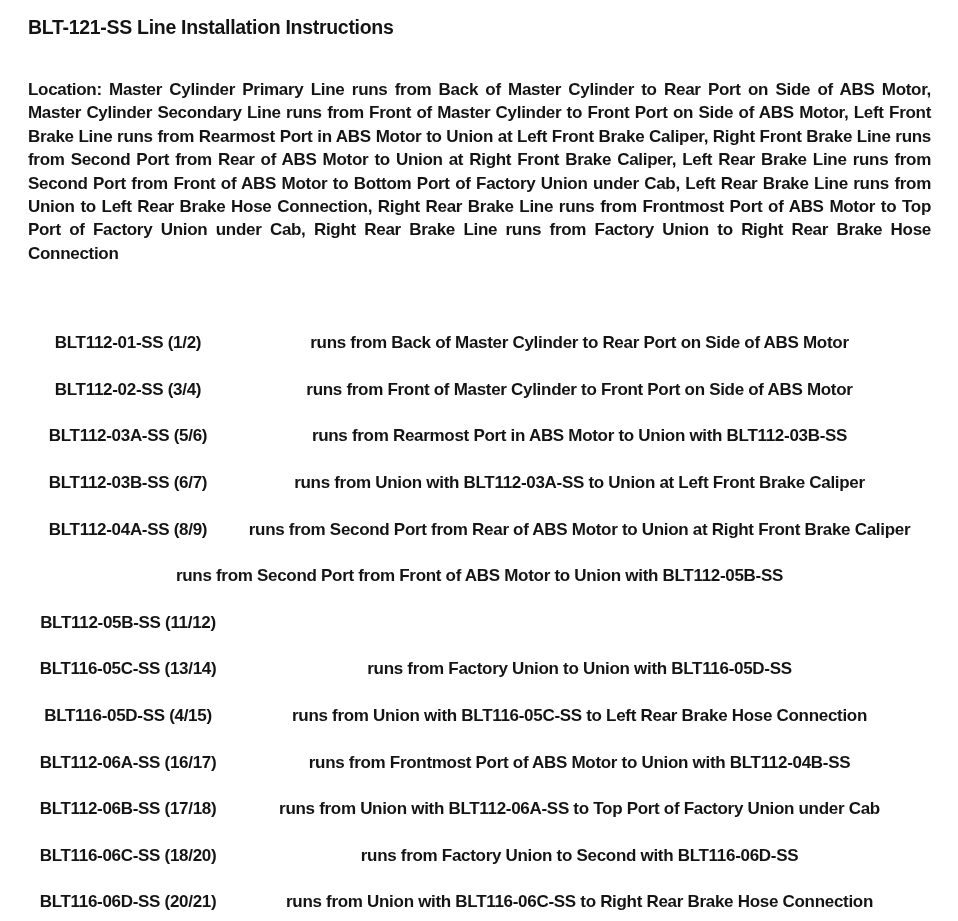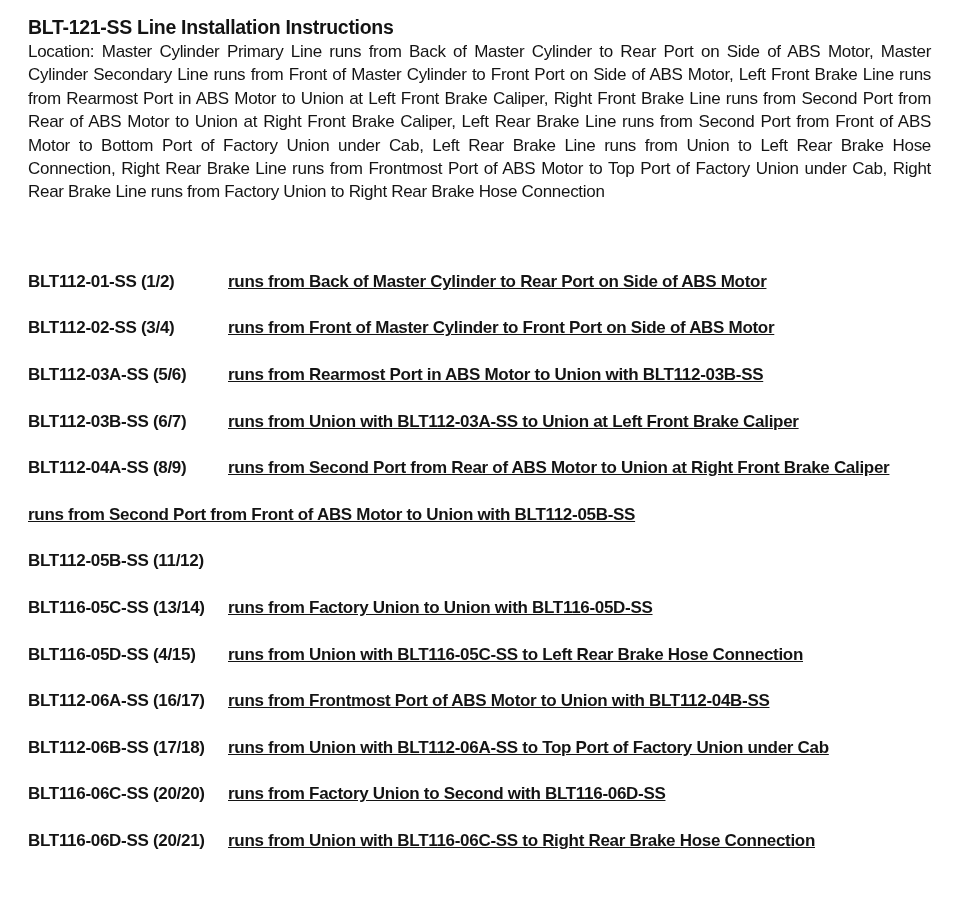--- a/index.html
+++ b/index.html
@@ -17,47 +17,48 @@
     padding: 14px 27px 0 28px;
     background: #ffffff;
   }
   .title {
     font-size: 19.5px;
     font-weight: bold;
     letter-spacing: -0.3px;
     line-height: 26px;
   }
   .location {
+    margin-top: 38px;
     font-size: 17px;
-    font-weight: normal;
+    font-weight: bold;
     letter-spacing: -0.3px;
     line-height: 23.4px;
     text-align: justify;
   }
   .lines {
     margin-top: 66px;
   }
   .row {
     display: flex;
     align-items: baseline;
     line-height: 24px;
     margin-bottom: 22.6px;
     font-size: 17px;
     font-weight: bold;
     letter-spacing: -0.3px;
+    text-align: center;
   }
   .row:last-child { margin-bottom: 0; }
   .code {
     flex: 0 0 200px;
     white-space: nowrap;
   }
   .desc {
     flex: 1;
     white-space: nowrap;
-    text-decoration: underline;
   }
 </style>
 </head>
 <body>
 
 <div class="page">
   <h1 class="title">BLT-121-SS Line Installation Instructions</h1>
   <p class="location">Location: Master Cylinder Primary Line runs from Back of Master Cylinder to Rear Port on Side of ABS Motor, Master Cylinder Secondary Line runs from Front of Master Cylinder to Front Port on Side of ABS Motor, Left Front Brake Line runs from Rearmost Port in ABS Motor to Union at Left Front Brake Caliper, Right Front Brake Line runs from Second Port from Rear of ABS Motor to Union at Right Front Brake Caliper, Left Rear Brake Line runs from Second Port from Front of ABS Motor to Bottom Port of Factory Union under Cab, Left Rear Brake Line runs from Union to Left Rear Brake Hose Connection, Right Rear Brake Line runs from Frontmost Port of ABS Motor to Top Port of Factory Union under Cab, Right Rear Brake Line runs from Factory Union to Right Rear Brake Hose Connection</p>
   <div class="lines" id="line-list">
   <div class="row">
@@ -107,21 +108,21 @@
     <span class="code">BLT112-06A-SS (16/17)</span>
     <span class="desc">runs from Frontmost Port of ABS Motor to Union with BLT112-04B-SS</span>
   </div>
 
   <div class="row">
     <span class="code">BLT112-06B-SS (17/18)</span>
     <span class="desc">runs from Union with BLT112-06A-SS to Top Port of Factory Union under Cab</span>
   </div>
 
   <div class="row">
-    <span class="code">BLT116-06C-SS (20/20)</span>
+    <span class="code">BLT116-06C-SS (18/20)</span>
     <span class="desc">runs from Factory Union to Second with BLT116-06D-SS</span>
   </div>
 
   <div class="row">
     <span class="code">BLT116-06D-SS (20/21)</span>
     <span class="desc">runs from Union with BLT116-06C-SS to Right Rear Brake Hose Connection</span>
   </div>
 </div>
 </div>
 

